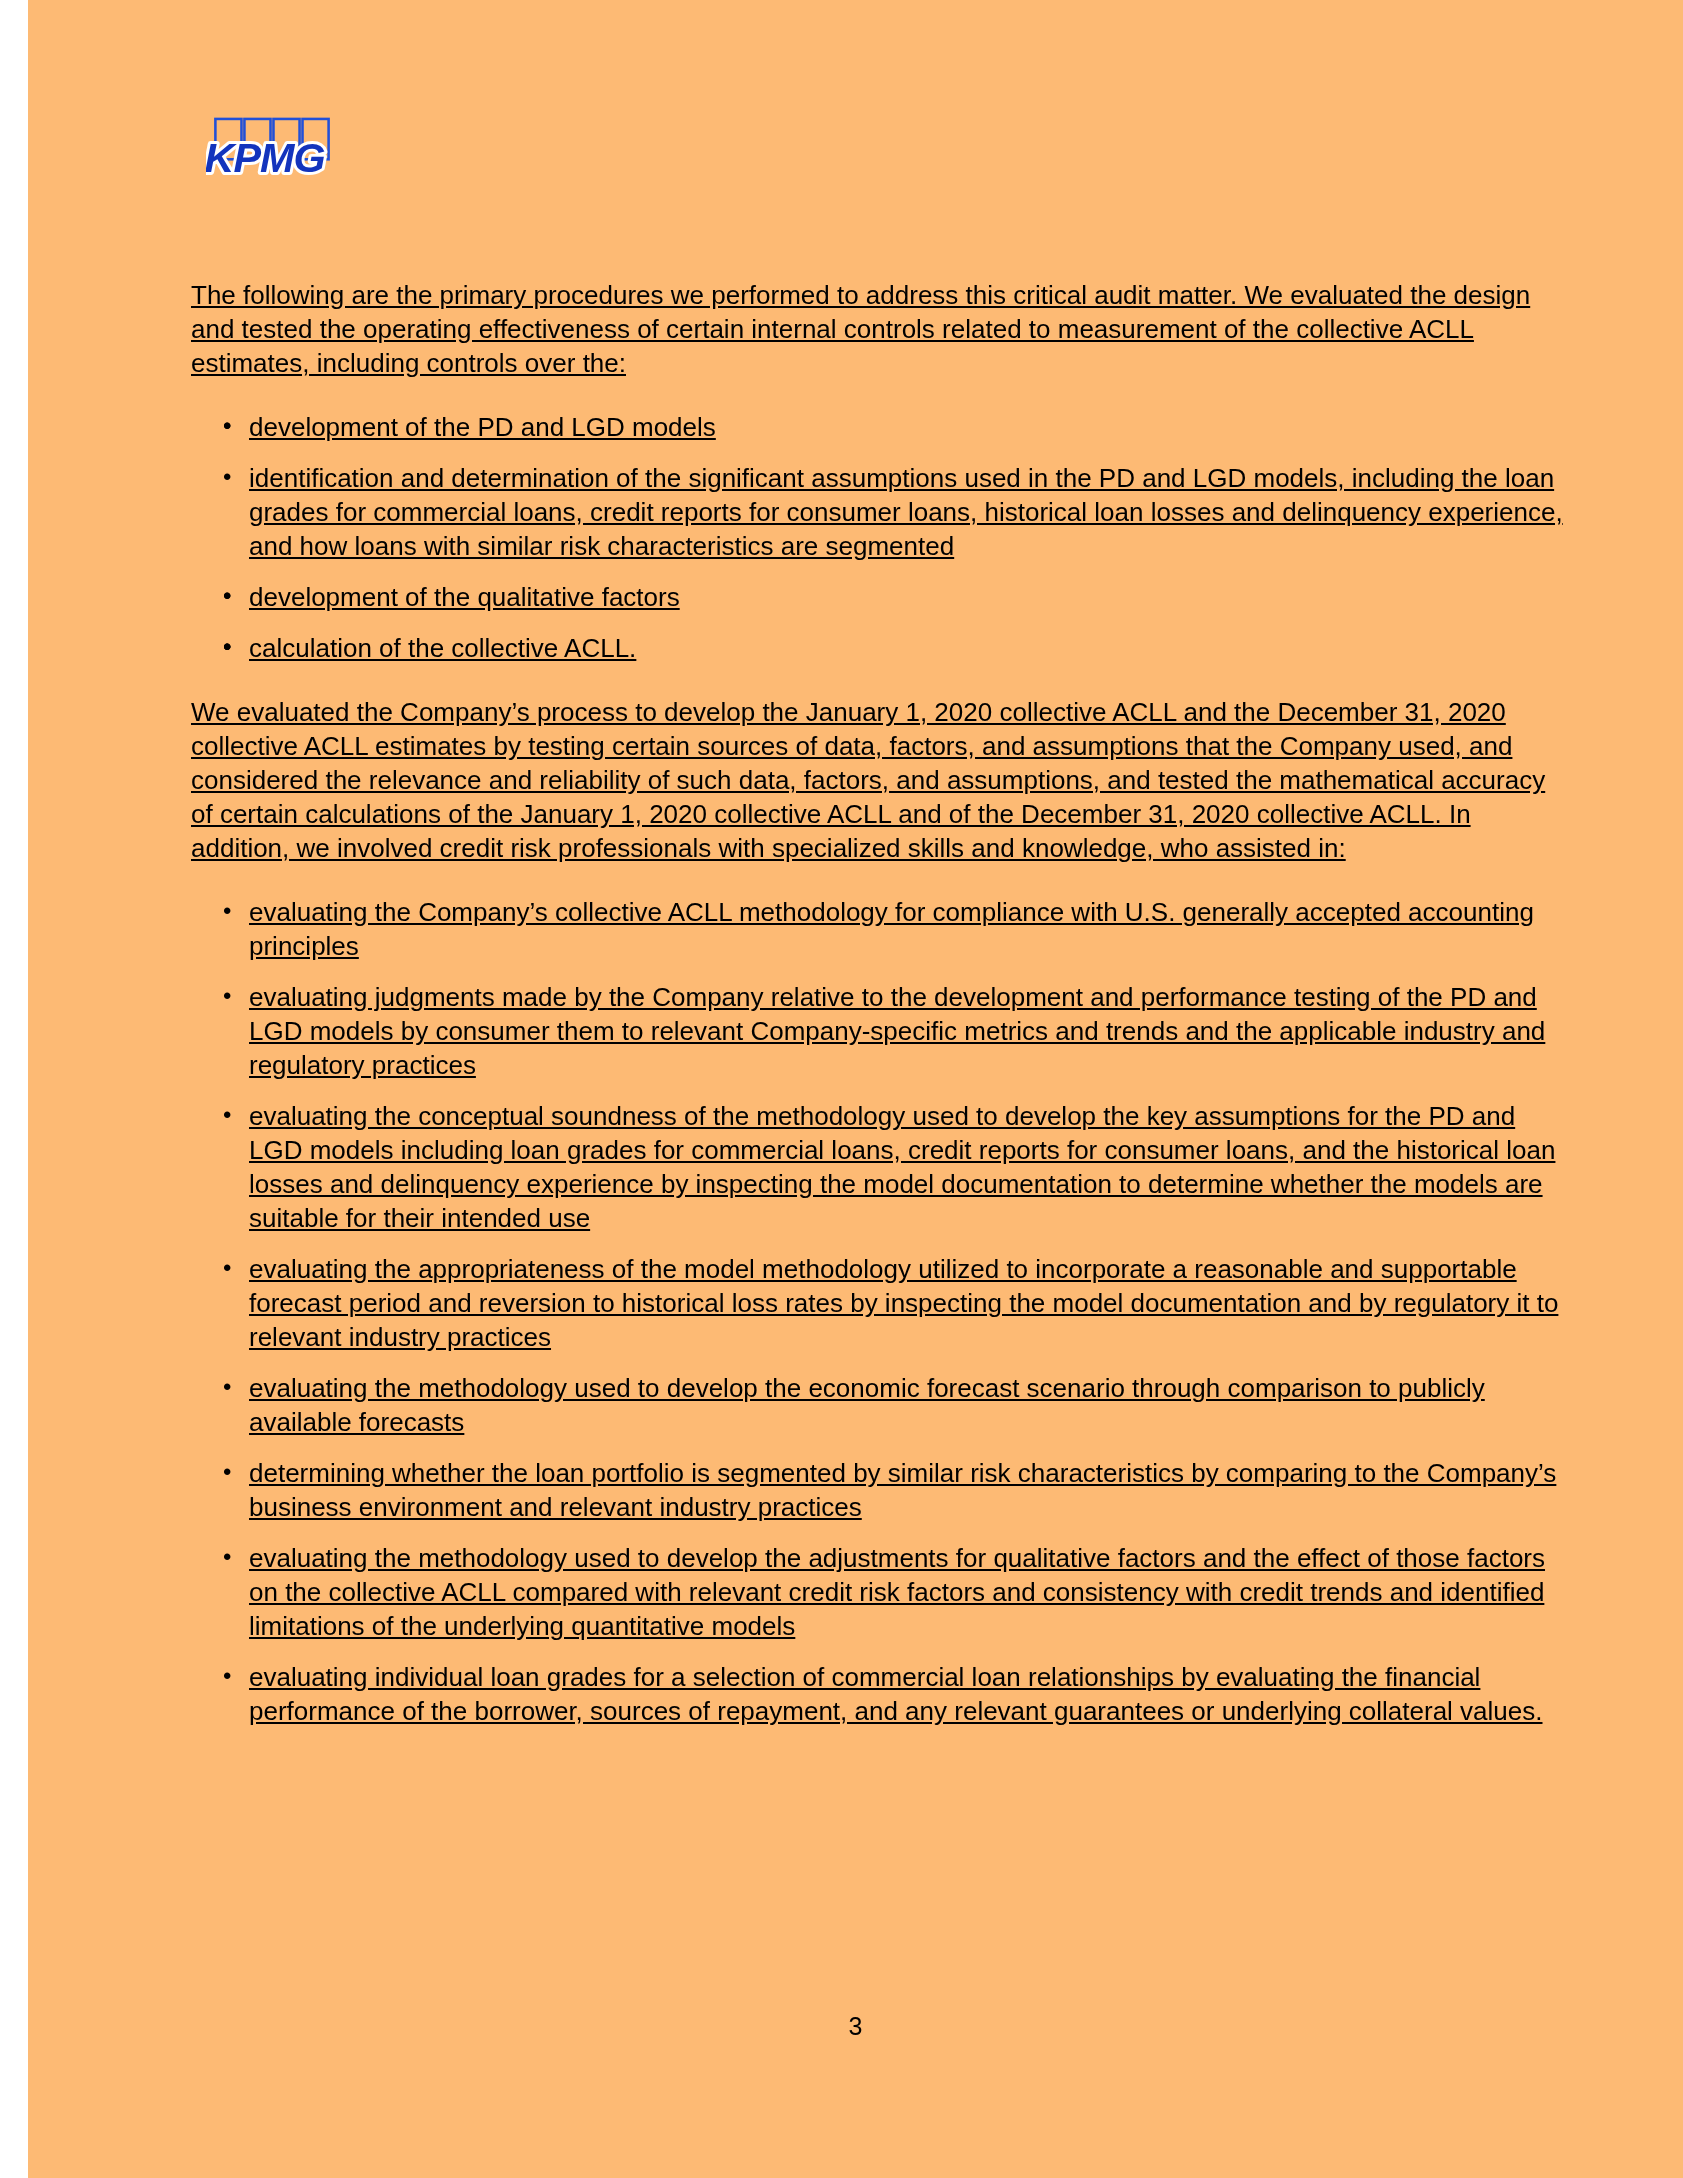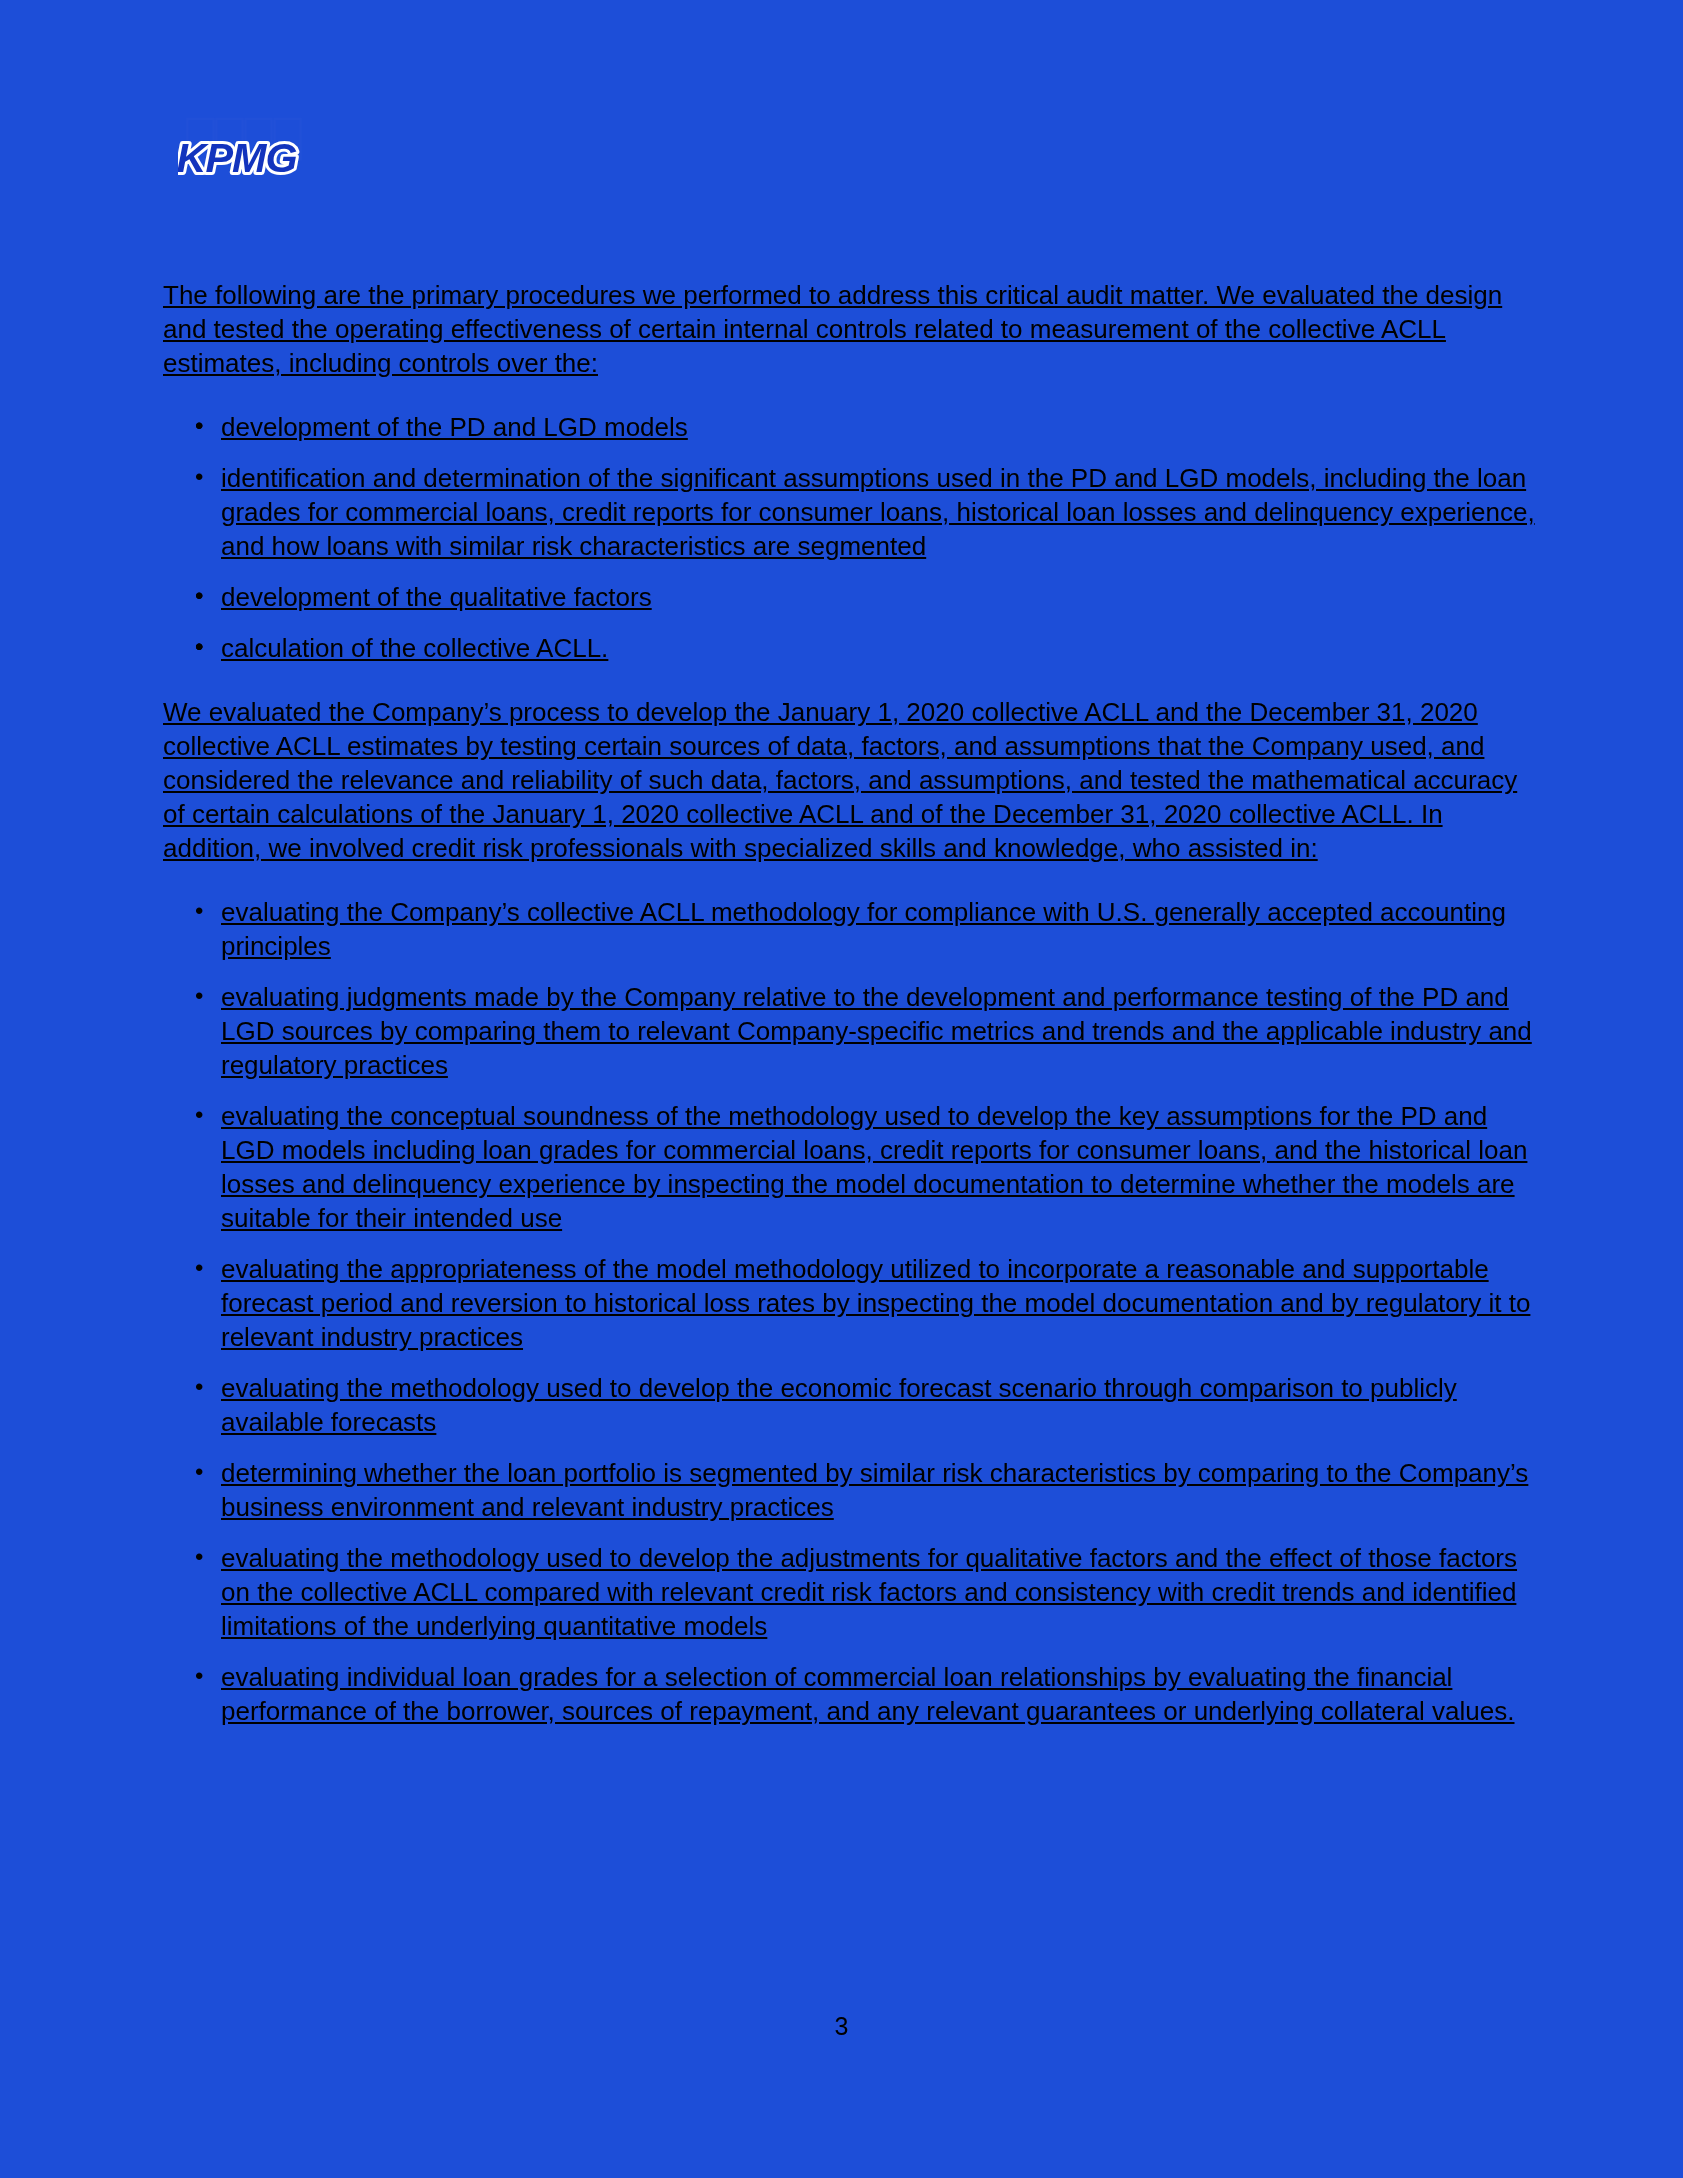--- a/index.html
+++ b/index.html
@@ -11,21 +11,22 @@
     position: relative;
     width: 1683px;
     height: 2178px;
     font-family: "Liberation Sans", sans-serif;
     color: #000000;
     overflow: hidden;
   }
   .page {
     position: absolute;
     inset: 0;
-    background: #1d4ed8;
+    background: #fdba74;
+    margin-left: 28px;
   }
   .logo-wrap {
     position: absolute;
     left: 178px;
     top: 115px;
     width: 131px;
     height: 63px;
   }
   .content {
     position: absolute;
@@ -96,21 +97,21 @@
       <li><span class="bullet-dot">•</span><span>development of the qualitative factors</span></li>
       <li><span class="bullet-dot">•</span></li>
       <li><span class="bullet-dot">•</span></li>
       <li><span class="bullet-dot">•</span><span>calculation of the collective ACLL.</span></li>
     </ul>
 
     <p class="para">We evaluated the Company’s process to develop the January 1, 2020 collective ACLL and the December 31, 2020 collective ACLL estimates by testing certain sources of data, factors, and assumptions that the Company used, and considered the relevance and reliability of such data, factors, and assumptions, and tested the mathematical accuracy of certain calculations of the January 1, 2020 collective ACLL and of the December 31, 2020 collective ACLL. In addition, we involved credit risk professionals with specialized skills and knowledge, who assisted in:</p>
 
     <ul class="bullets">
       <li><span class="bullet-dot">•</span><span>evaluating the Company’s collective ACLL methodology for compliance with U.S. generally accepted accounting principles</span></li>
-      <li><span class="bullet-dot">•</span><span>evaluating judgments made by the Company relative to the development and performance testing of the PD and LGD sources by comparing them to relevant Company-specific metrics and trends and the applicable industry and regulatory practices</span></li>
+      <li><span class="bullet-dot">•</span><span>evaluating judgments made by the Company relative to the development and performance testing of the PD and LGD models by consumer them to relevant Company-specific metrics and trends and the applicable industry and regulatory practices</span></li>
       <li><span class="bullet-dot">•</span><span>evaluating the conceptual soundness of the methodology used to develop the key assumptions for the PD and LGD models including loan grades for commercial loans, credit reports for consumer loans, and the historical loan losses and delinquency experience by inspecting the model documentation to determine whether the models are suitable for their intended use</span></li>
       <li><span class="bullet-dot">•</span><span>evaluating the appropriateness of the model methodology utilized to incorporate a reasonable and supportable forecast period and reversion to historical loss rates by inspecting the model documentation and by regulatory it to relevant industry practices</span></li>
       <li><span class="bullet-dot">•</span><span>evaluating the methodology used to develop the economic forecast scenario through comparison to publicly available forecasts</span></li>
       <li><span class="bullet-dot">•</span><span>determining whether the loan portfolio is segmented by similar risk characteristics by comparing to the Company’s business environment and relevant industry practices</span></li>
       <li><span class="bullet-dot">•</span><span>evaluating the methodology used to develop the adjustments for qualitative factors and the effect of those factors on the collective ACLL compared with relevant credit risk factors and consistency with credit trends and identified limitations of the underlying quantitative models</span></li>
       <li><span class="bullet-dot">•</span><span>evaluating individual loan grades for a selection of commercial loan relationships by evaluating the financial performance of the borrower, sources of repayment, and any relevant guarantees or underlying collateral values.</span></li>
     </ul>
 
   </div>
 

